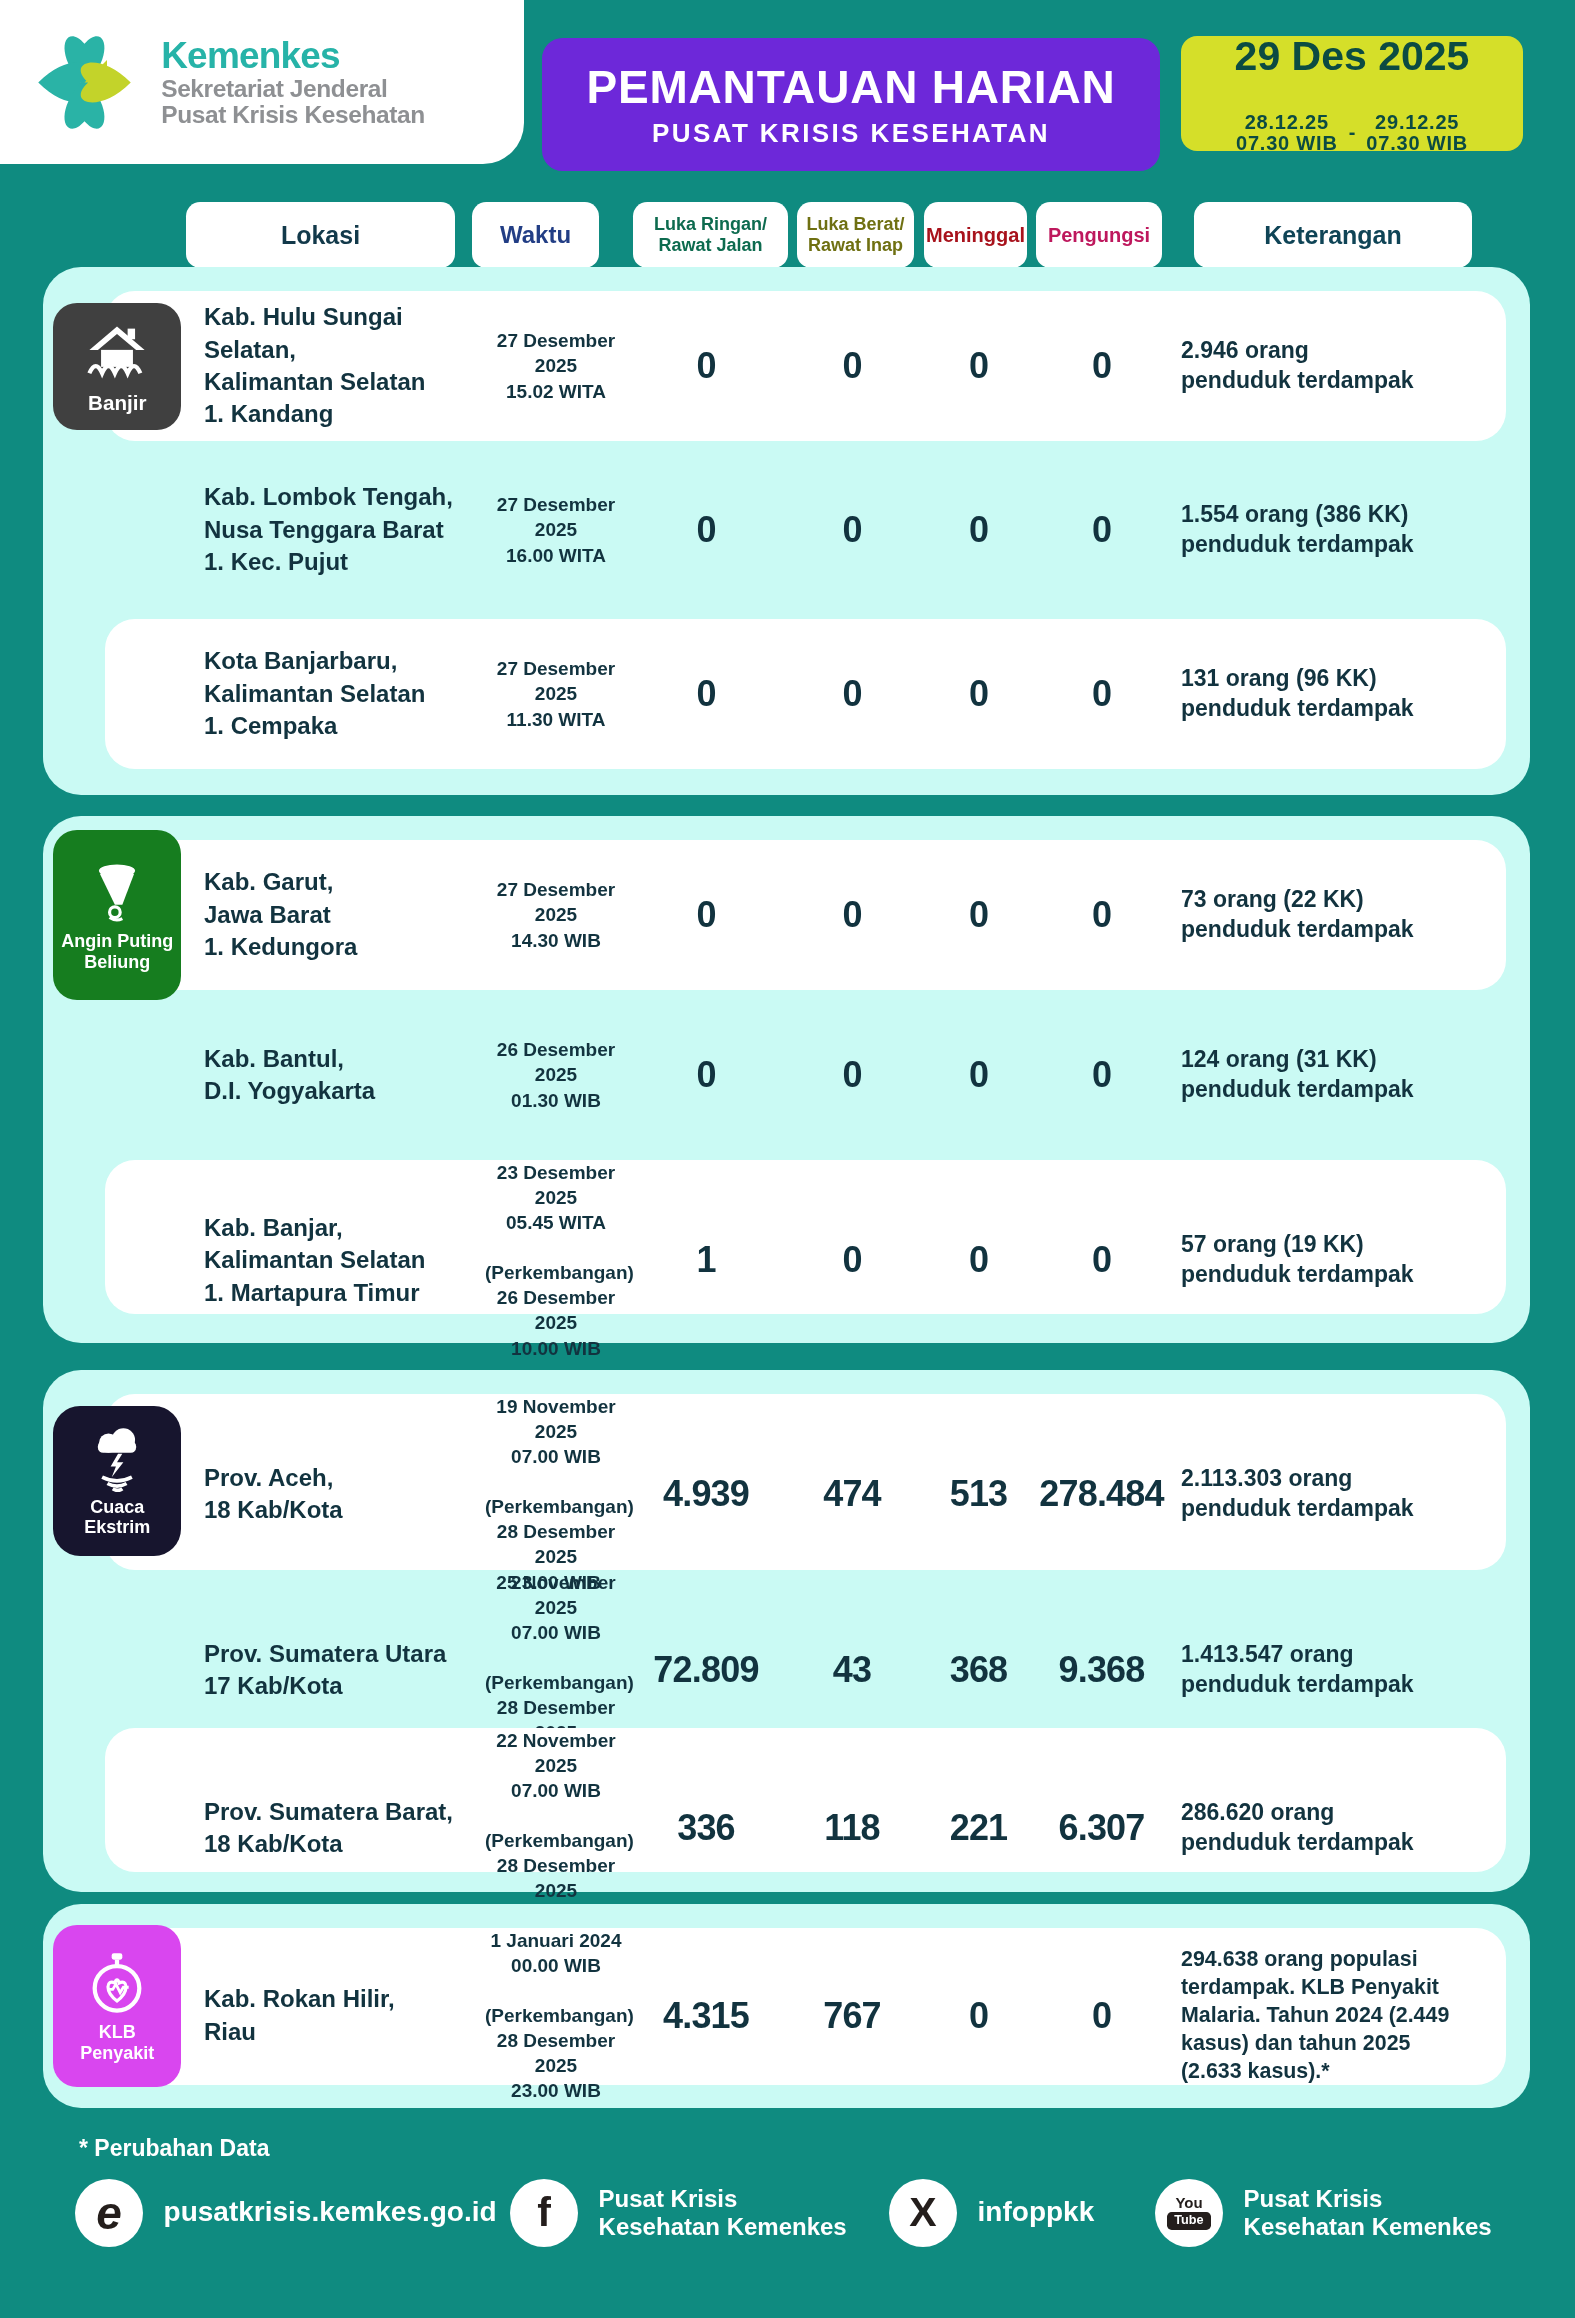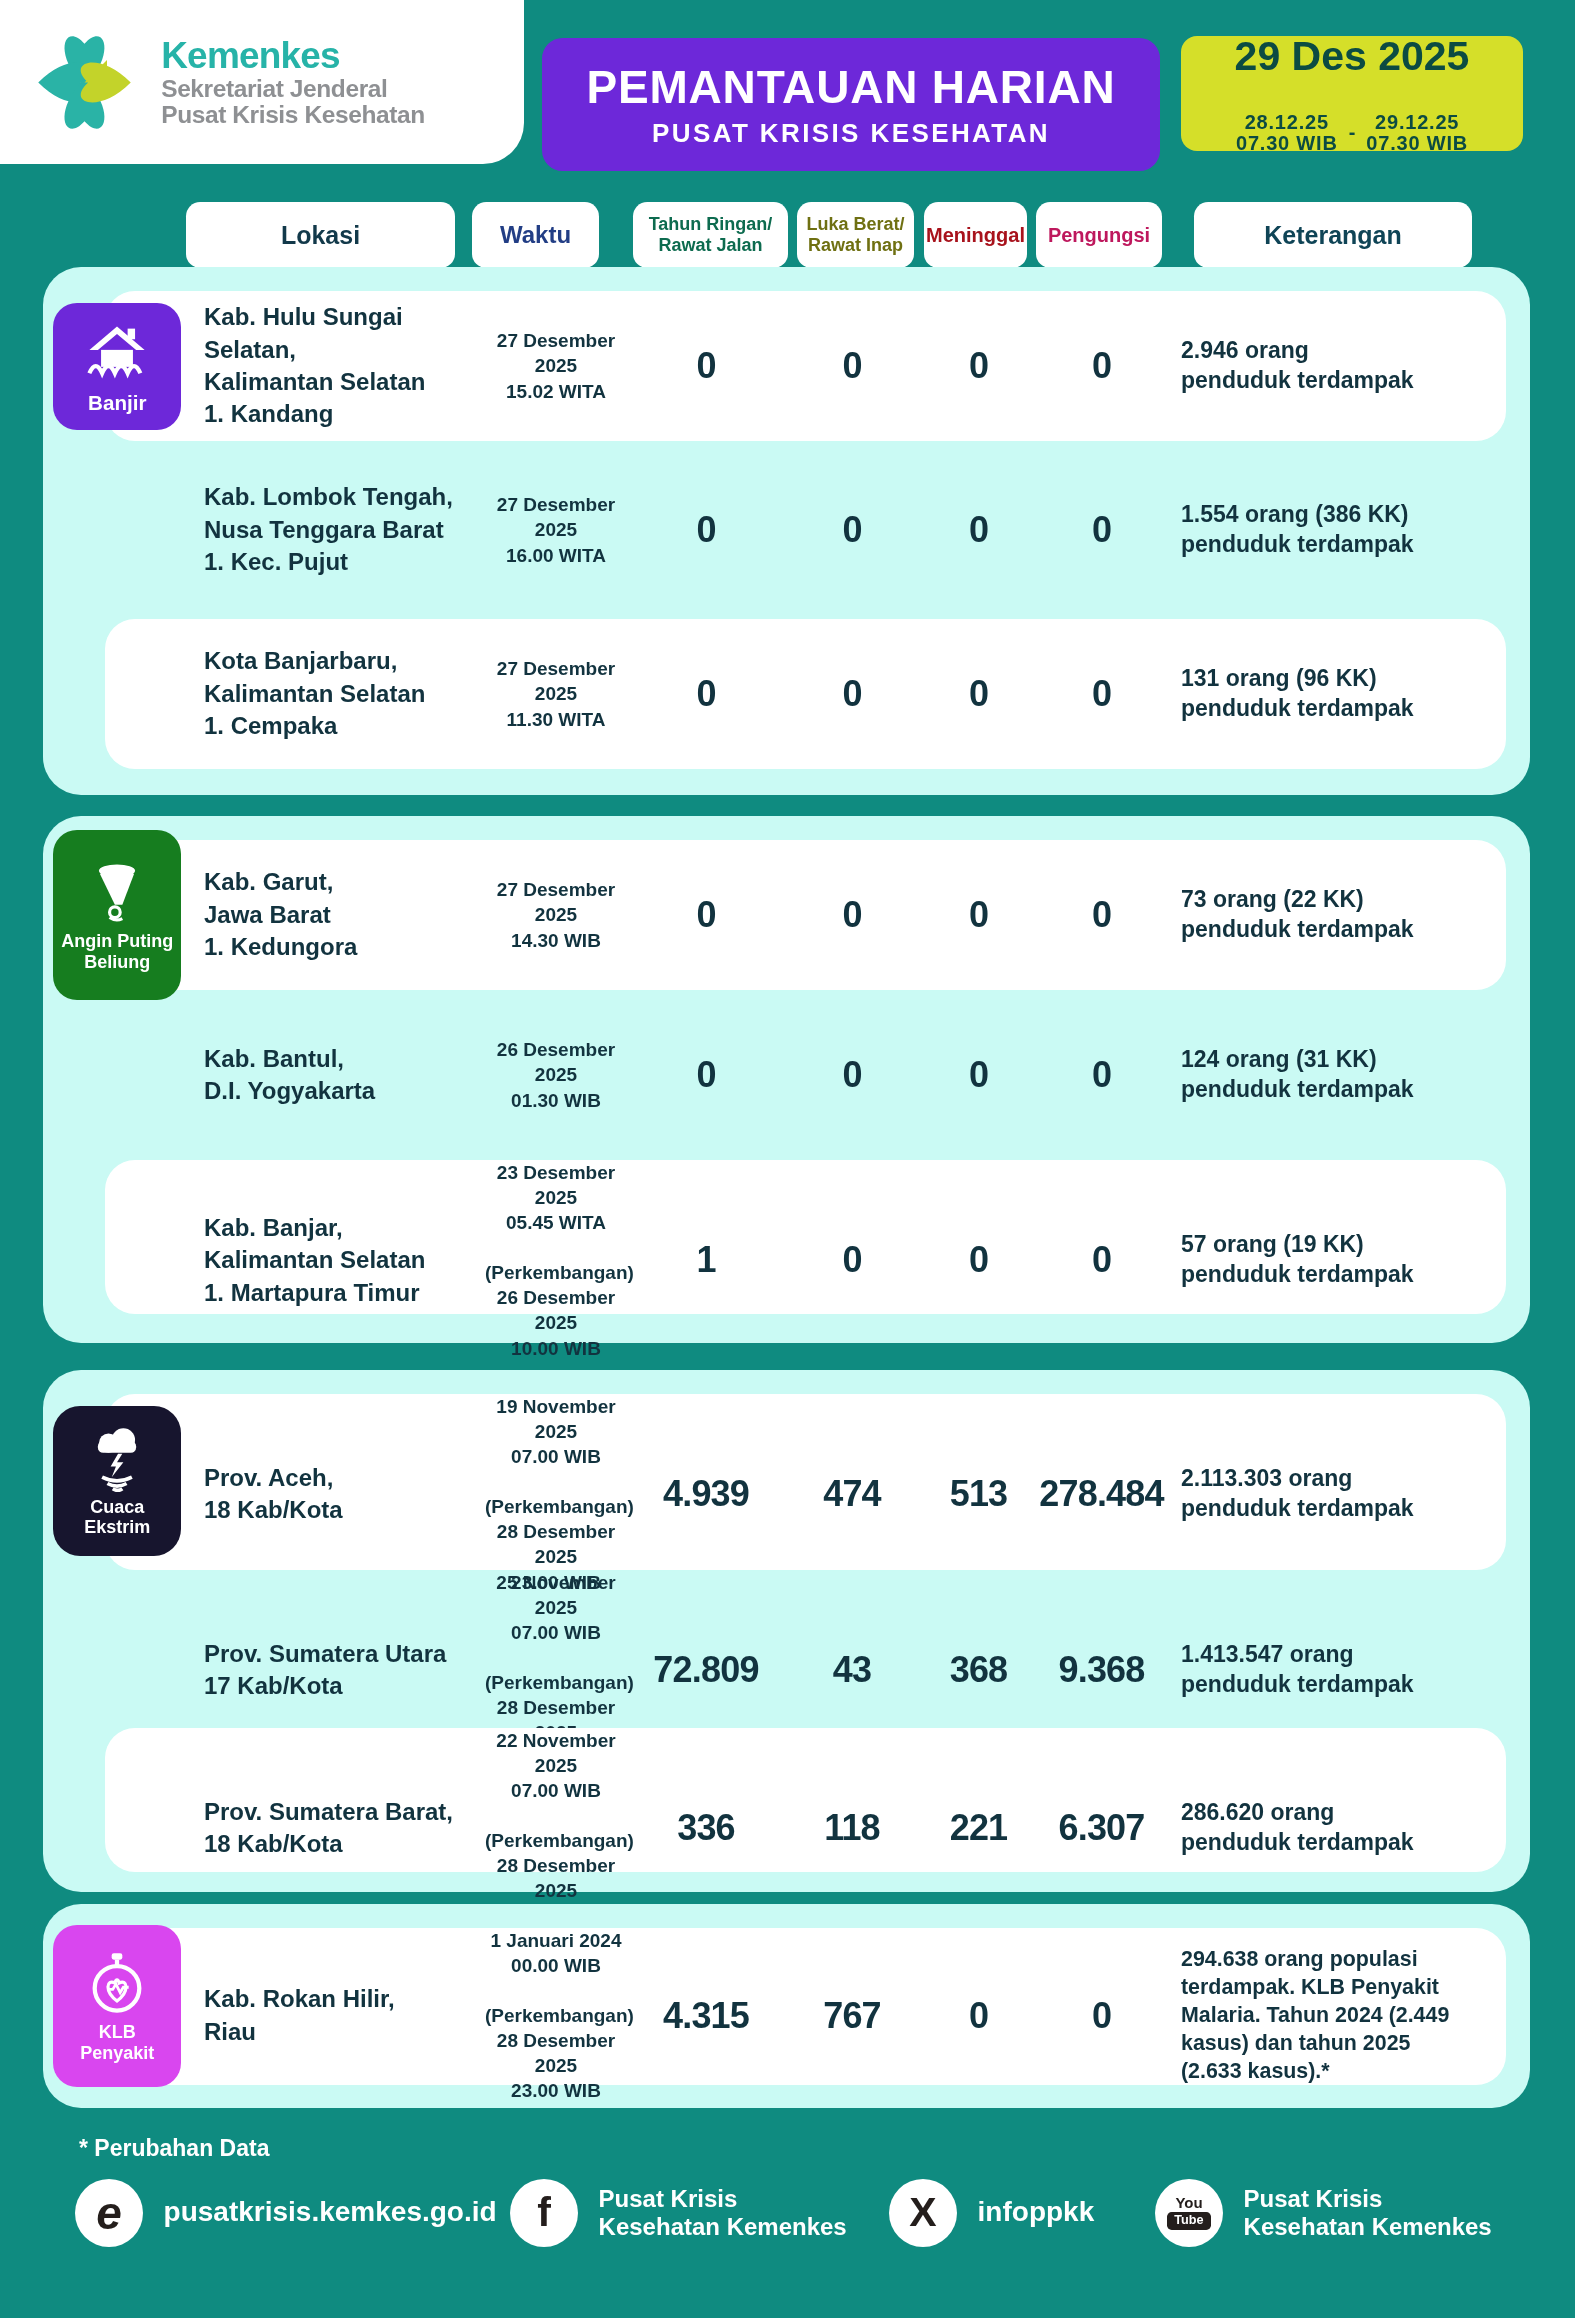--- a/index.html
+++ b/index.html
@@ -46,21 +46,21 @@
   .loc{padding-left:99px;font-size:24px;font-weight:800;line-height:1.35;white-space:pre-line;}
   .time{font-size:19px;font-weight:700;line-height:1.32;text-align:center;white-space:pre-line;}
   .num{font-size:36px;font-weight:800;text-align:center;letter-spacing:-0.8px;}
   .note{padding-left:16px;font-size:23px;font-weight:800;line-height:1.3;white-space:pre-line;}
 
   .badge{position:absolute;left:10.3px;width:128px;border-radius:24px;display:flex;flex-direction:column;
     align-items:center;justify-content:center;box-sizing:border-box;padding:6.3px 4.7px;}
   .badge svg{width:68px;height:68px;}
   .badge-label{margin-top:4.7px;font-size:18px;font-weight:800;color:#ffffff;text-align:center;
     line-height:1.15;white-space:pre-line;}
-  .badge-banjir{background:#6d28d9;}
+  .badge-banjir{background:#404040;}
   .badge-angin{background:#167d1f;}
   .badge-cuaca{background:#17152e;}
   .badge-klb{background:#d946ef;}
 
   
   .footnote{position:absolute;left:79px;top:2135px;font-size:23px;font-weight:800;color:#ffffff;}
   .social{position:absolute;left:0;top:2176px;width:1575px;height:79px;}
   .social-item{position:absolute;display:flex;align-items:center;gap:20.6px;height:73px;}
   .circle{width:68px;height:68px;background:#ffffff;border-radius:50%;display:flex;align-items:center;
     justify-content:center;flex:0 0 auto;}
@@ -110,21 +110,21 @@
       <span class="range-sep">-</span>
       <div class="range-col">
         <span>29.12.25</span>
         <span>07.30 WIB</span>
       </div>
     </div>
   </div>
 
   <div class="colhead ch-lokasi">Lokasi</div>
   <div class="colhead ch-waktu">Waktu</div>
-  <div class="colhead ch-lr" style="white-space:pre-line">Tahun Ringan/
+  <div class="colhead ch-lr" style="white-space:pre-line">Luka Ringan/
 Rawat Jalan</div>
   <div class="colhead ch-lb" style="white-space:pre-line">Luka Berat/
 Rawat Inap</div>
   <div class="colhead ch-mg">Meninggal</div>
   <div class="colhead ch-pg">Pengungsi</div>
   <div class="colhead ch-kt">Keterangan</div>
 
   <div class="section" style="top:267px;height:528px;">
     <div class="row white" style="height:150px">
       <div class="cell loc">Kab. Hulu Sungai Selatan,

